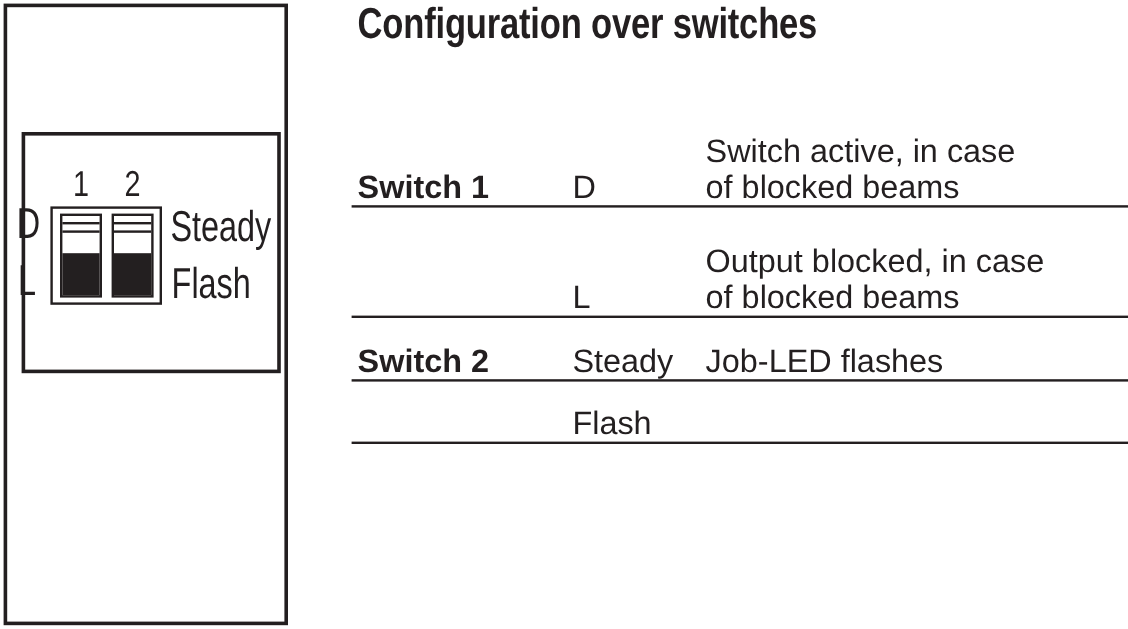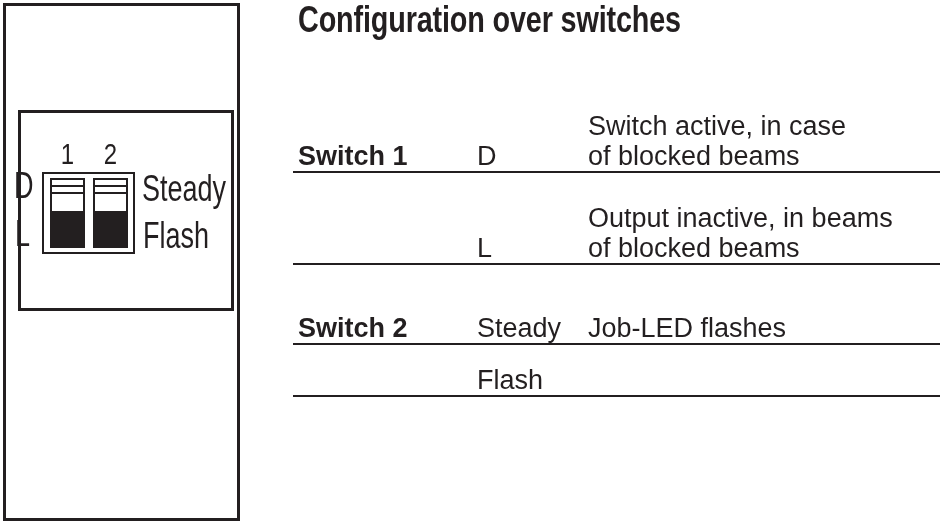--- a/index.html
+++ b/index.html
@@ -76,21 +76,21 @@
     width: 647px;
     font-size: 27px; line-height: 30px;
   }
   .trow {
     display: flex;
     border-bottom: 2.5px solid var(--ink);
     align-items: flex-end;
   }
   .trow.r1 { height: 82.5px; padding-top: 7px; }
   .trow.r2 { height: 92px;   padding-top: 18px; }
-  .trow.r3 { height: 53px;   padding-top: 19px; margin-top: 27px; }
+  .trow.r3 { height: 53px;   padding-top: 19px; }
   .trow.r4 { height: 52.5px; padding-top: 10px; }
   .c1 { width: 184px; padding-left: 5px; font-weight: bold; flex: none; }
   .c2 { width: 111px; flex: none; }
   .c3 { flex: 1 1 auto; white-space: pre-line; }
 </style>
 </head>
 <body>
 
 <div class="stage">
 
@@ -124,21 +124,21 @@
   <div class="config-table">
     <div class="trow r1">
       <div class="c1">Switch 1</div>
       <div class="c2">D</div>
       <div class="c3">Switch active, in case
 of blocked beams</div>
     </div>
     <div class="trow r2">
       <div class="c1"></div>
       <div class="c2">L</div>
-      <div class="c3">Output inactive, in beams
+      <div class="c3">Output blocked, in case
 of blocked beams</div>
     </div>
     <div class="trow r3">
       <div class="c1">Switch 2</div>
       <div class="c2">Steady</div>
       <div class="c3">Job-LED flashes</div>
     </div>
     <div class="trow r4">
       <div class="c1"></div>
       <div class="c2">Flash</div>

